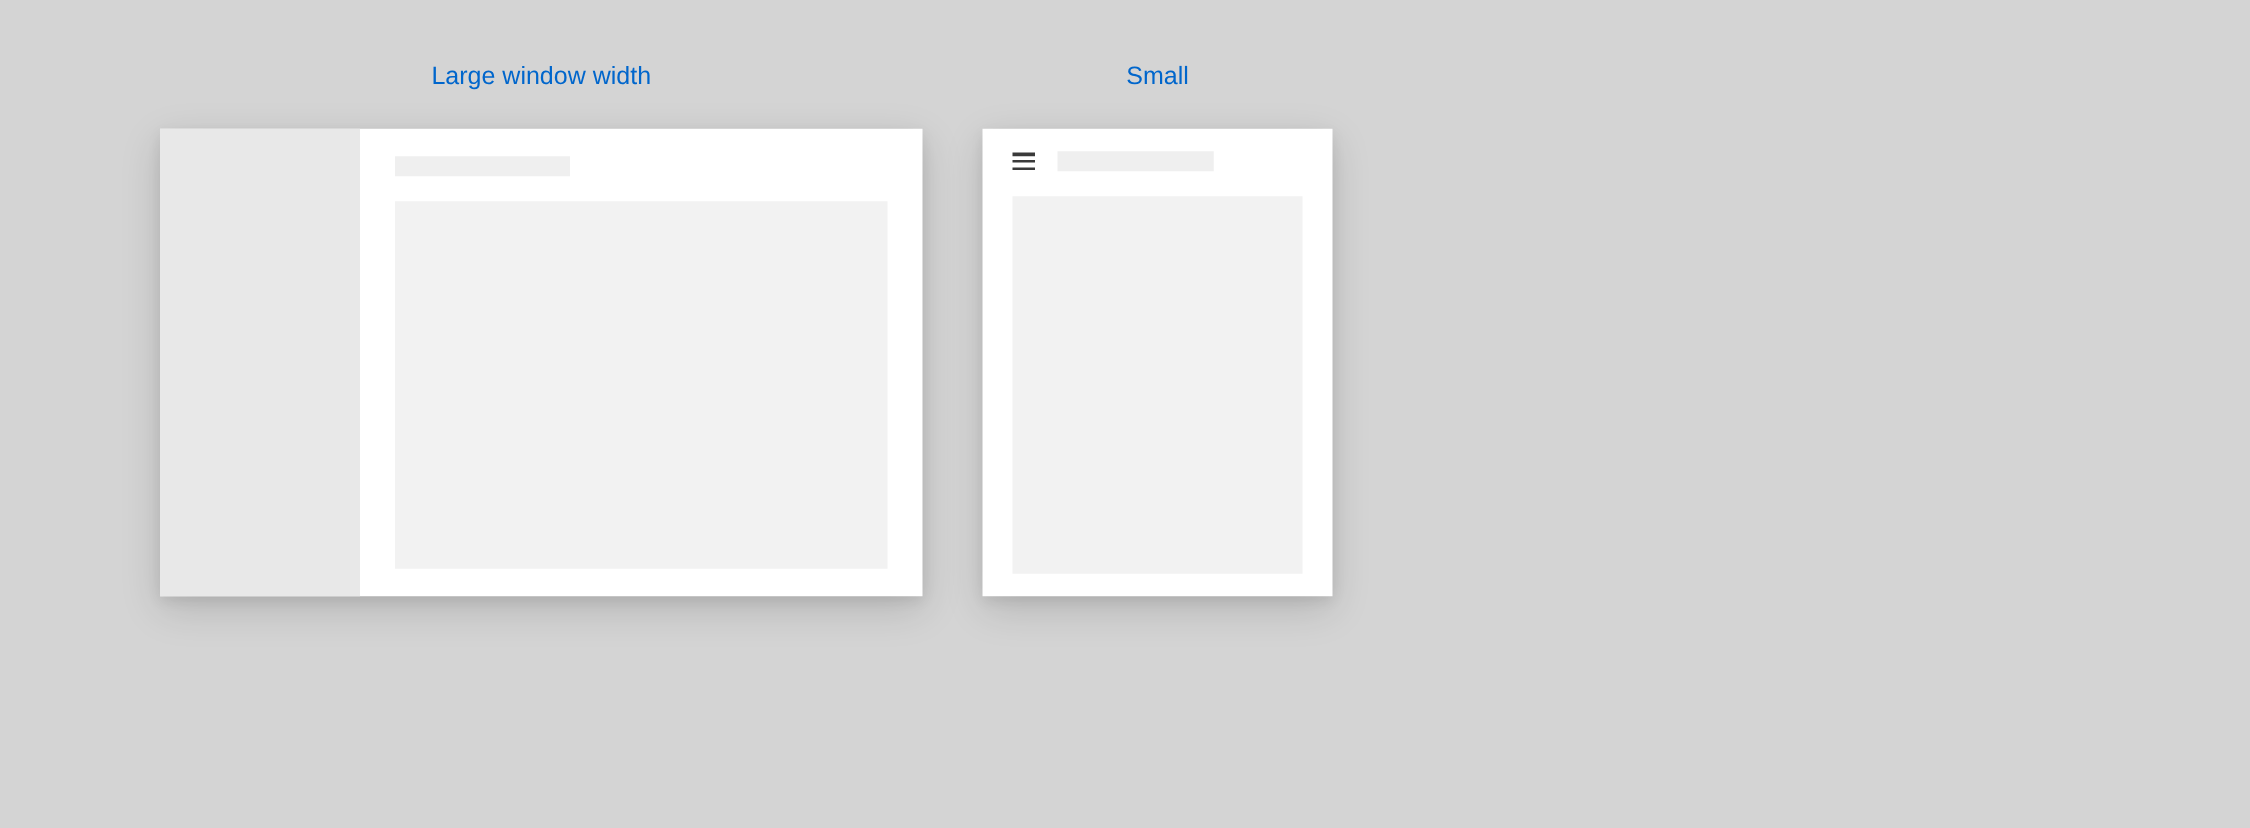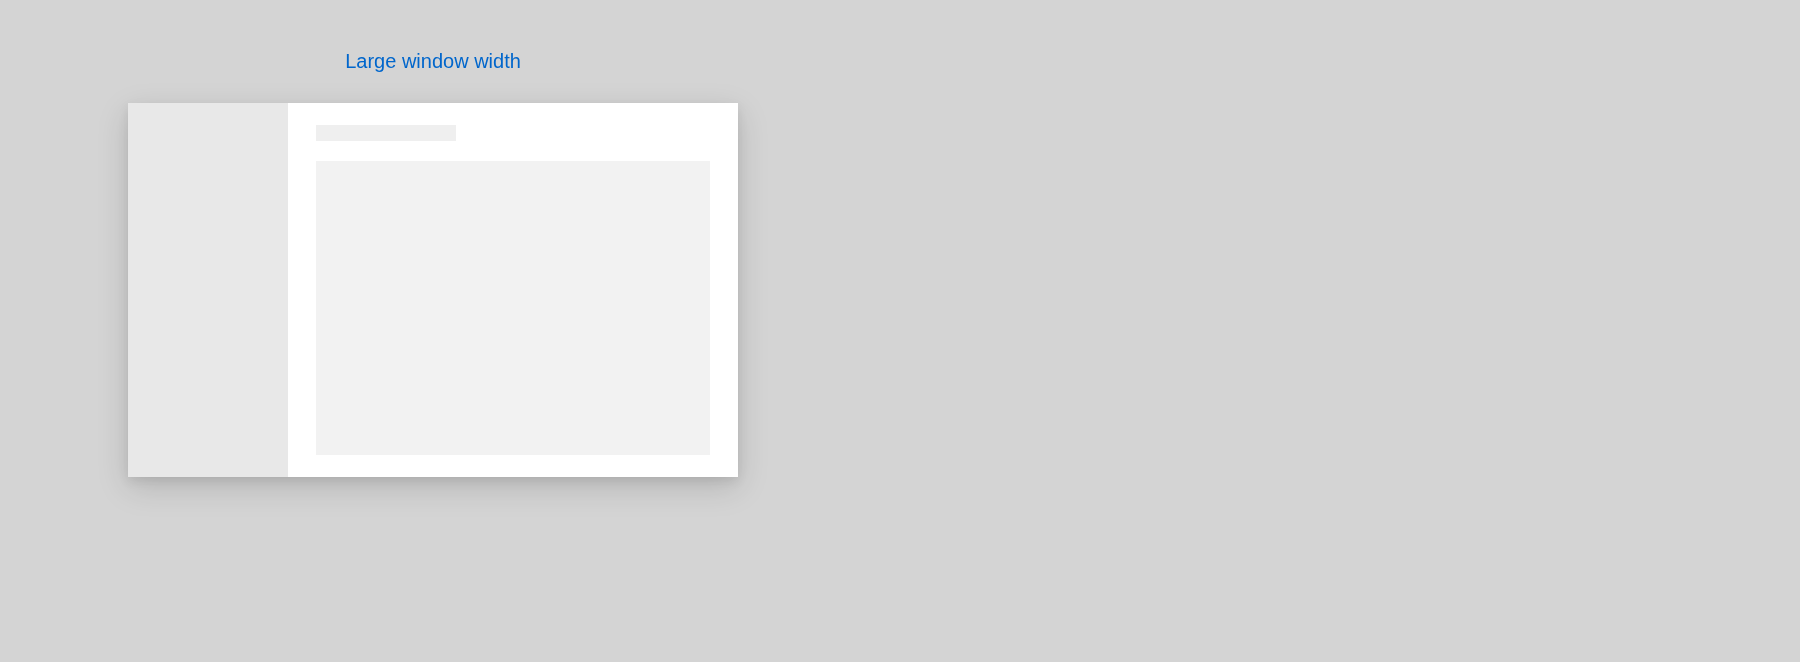--- a/index.html
+++ b/index.html
@@ -118,14 +118,30 @@
       <div class="sidebar"></div>
       <div class="content-area">
         <div class="title-placeholder"></div>
         <div style="height:20px"></div>
         <div class="body-placeholder"></div>
       </div>
     </div>
   </div>
 
 
+  <div class="layout-group">
+    <div class="layout-label">Small</div>
+    <div class="window-frame window-small">
+      <div class="content-area-full">
+        <div class="header-row">
+          <div class="hamburger-icon">
+            <span></span>
+              <span></span>
+              <span></span>
+          </div>
+          <div class="title-placeholder-sm"></div>
+        </div>
+        <div class="body-placeholder"></div>
+      </div>
+    </div>
+  </div>
 
 </div>
 
 </body></html>

